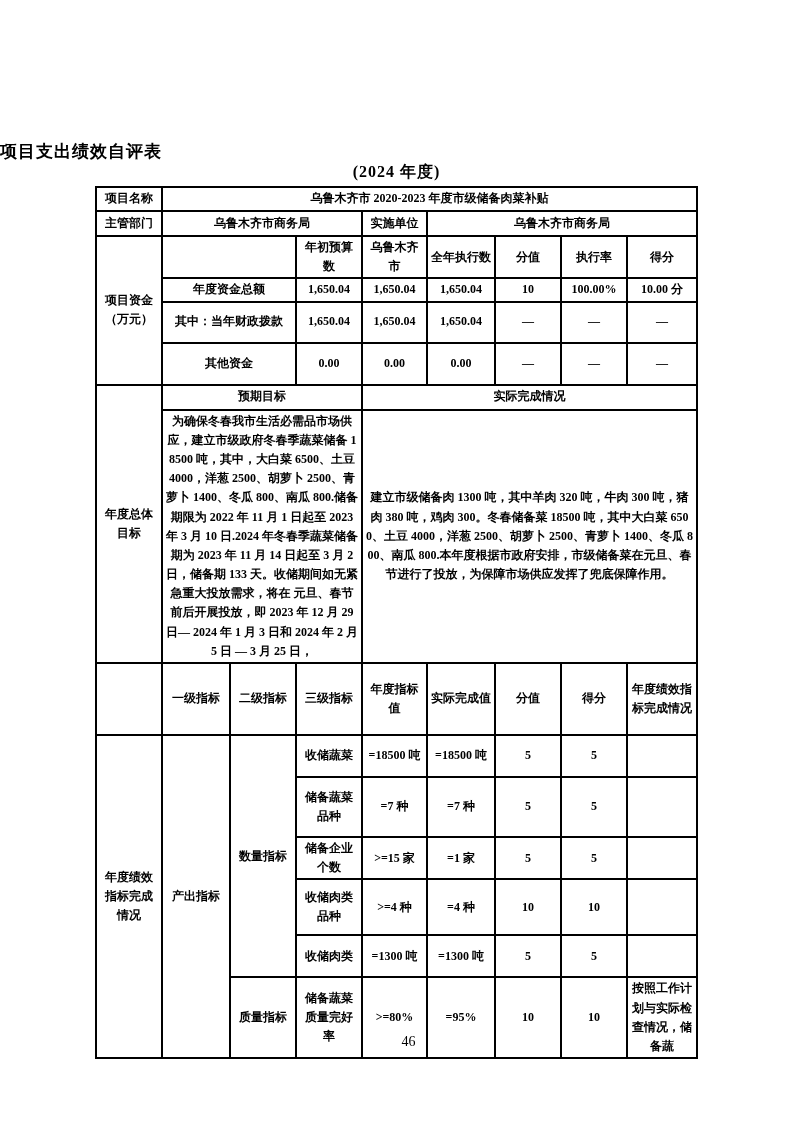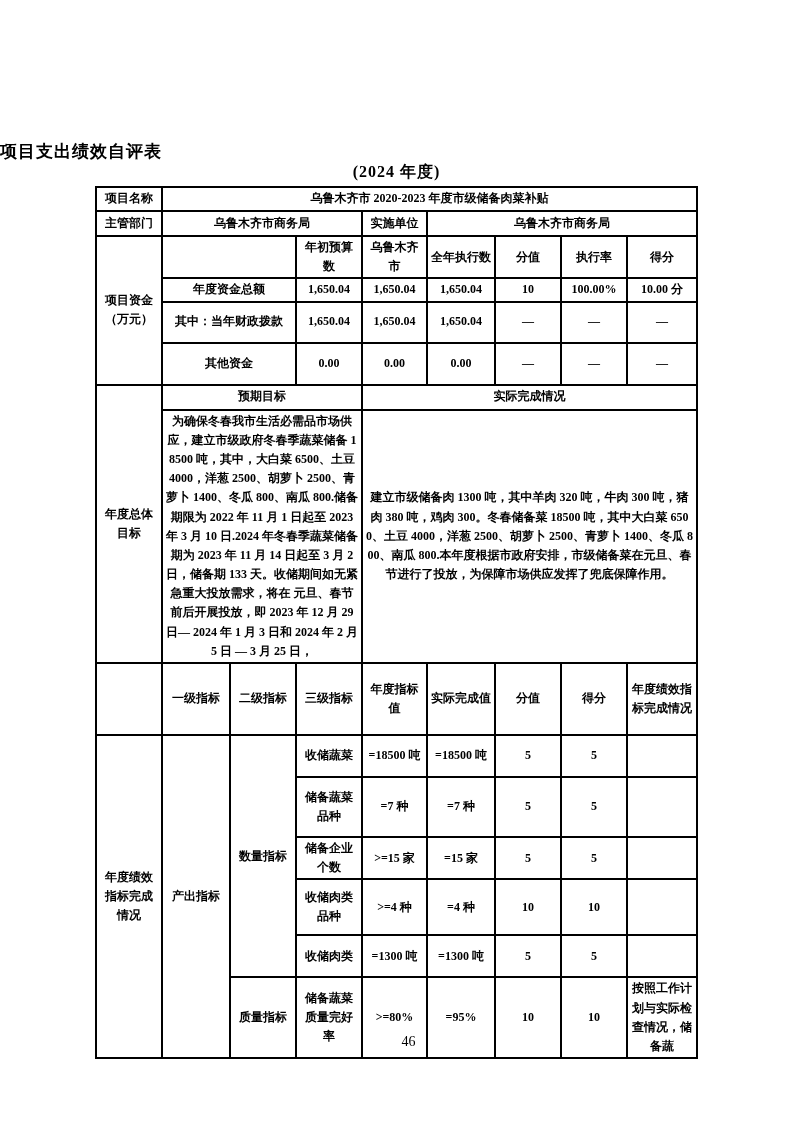--- a/index.html
+++ b/index.html
@@ -173,21 +173,21 @@
     <td>=7 种</td>
     <td>=7 种</td>
     <td>5</td>
     <td>5</td>
     <td class="deviation"></td>
   </tr>
 
   <tr style="height:42px">
     <td>储备企业个数</td>
     <td>&gt;=15 家</td>
-    <td>=15 家</td>
+    <td>=1 家</td>
     <td>5</td>
     <td>5</td>
     <td class="deviation"></td>
   </tr>
 
   <tr style="height:56px">
     <td>收储肉类品种</td>
     <td>&gt;=4 种</td>
     <td>=4 种</td>
     <td>10</td>

